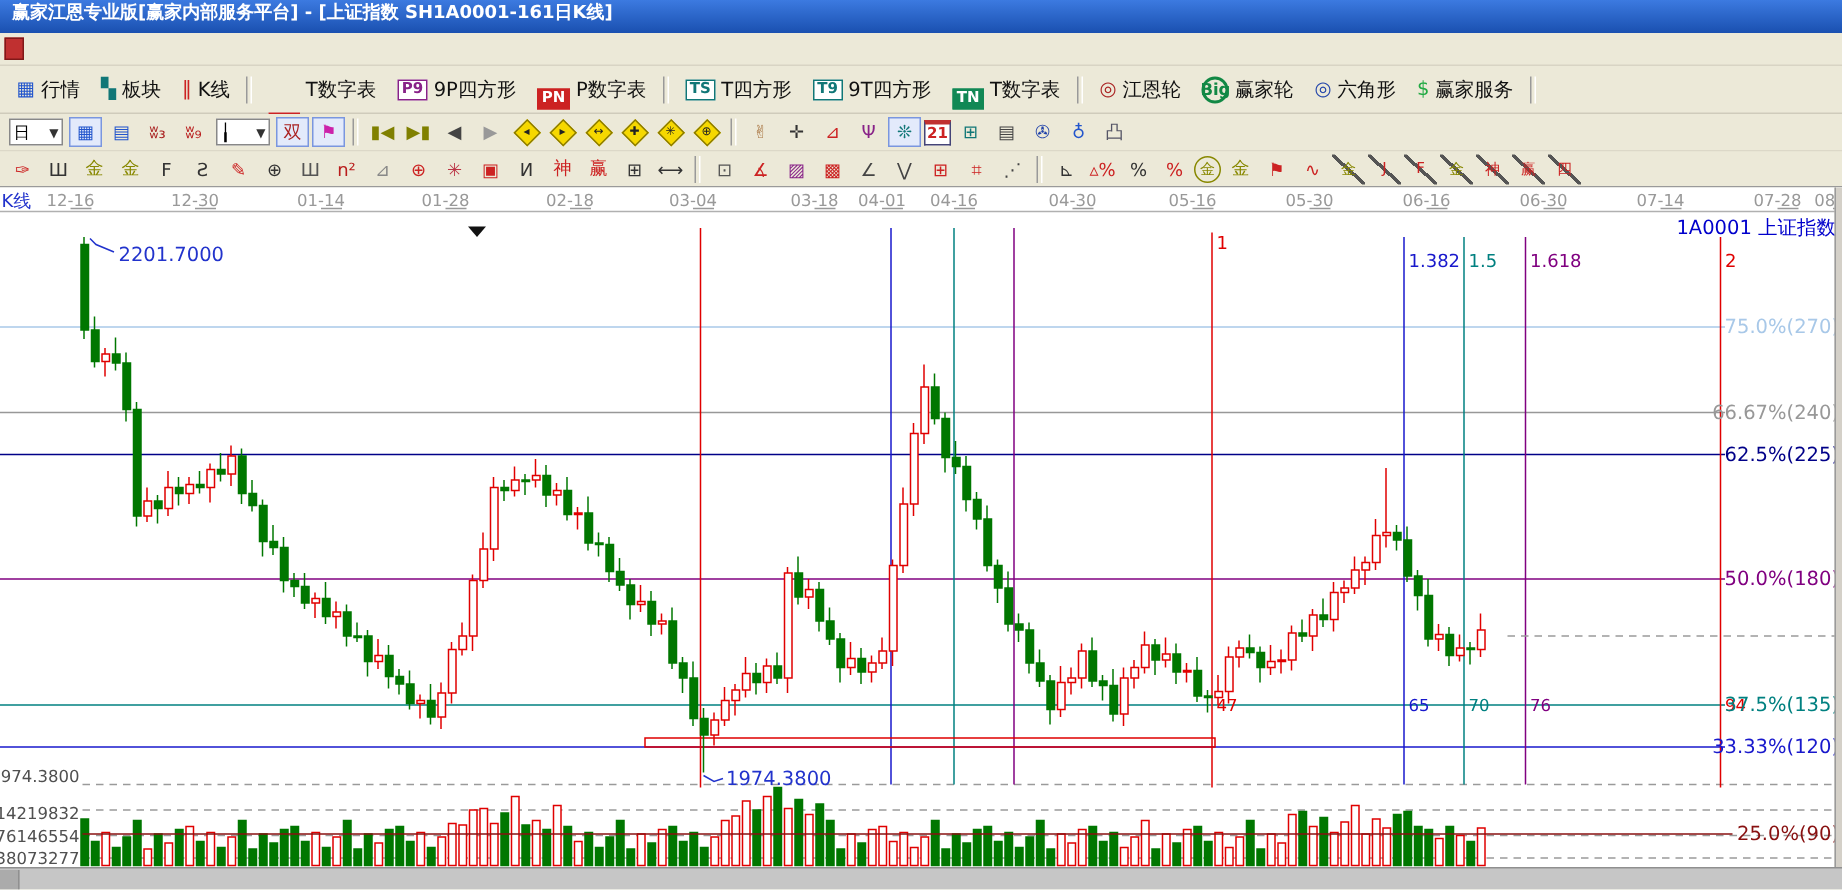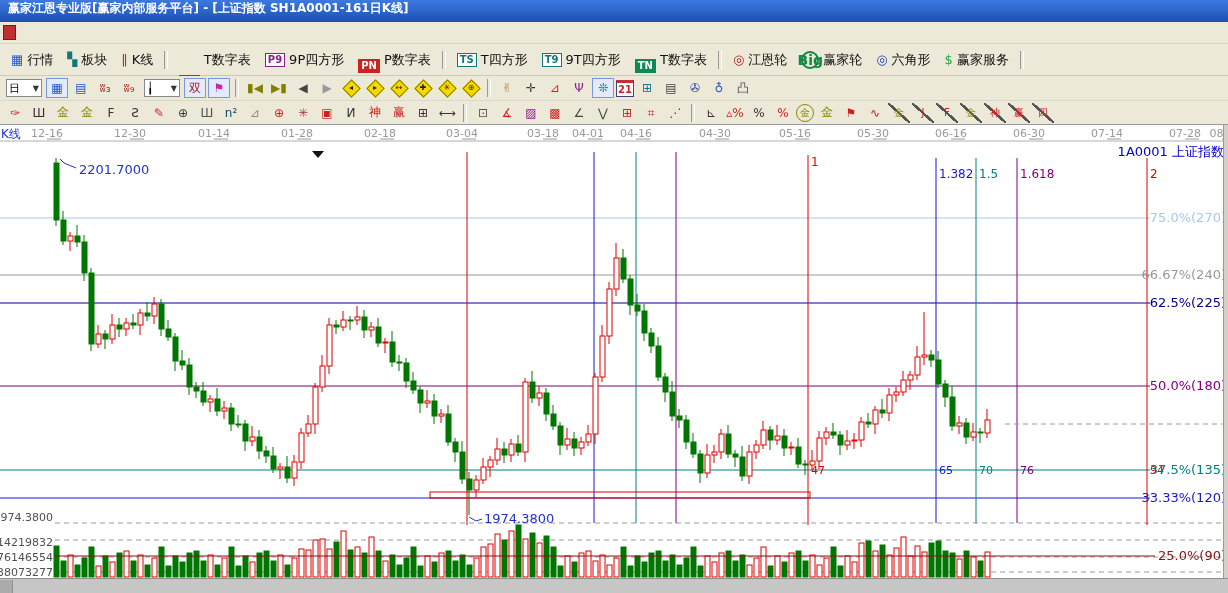--- a/index.html
+++ b/index.html
@@ -12,21 +12,21 @@
   .menubar{position:absolute;left:0;top:22px;width:1228px;height:22px;background:#ece9d8;
     display:flex;align-items:center;font-size:13px;color:#111;border-bottom:1px solid #d8d4c4;box-sizing:border-box;}
   .menu-appicon{width:11px;height:13px;background:#c03030;border:1px solid #801818;margin:0 8px 0 3px;}
   .menu-item{padding:2px 9px;cursor:default;}
   .toolbar{position:absolute;left:0;top:44px;width:1228px;height:32px;background:#ece9d8;
     display:flex;align-items:center;font-size:13px;color:#111;border-bottom:1px solid #cfcbbb;box-sizing:border-box;padding-left:4px;}
   .tb-btn{display:flex;align-items:center;gap:4px;padding:3px 7px;}
   .tb-ic{font-size:13px;line-height:13px;}
   .tb-box{font-size:10px;font-weight:bold;border:1px solid;padding:0px 2px;background:#fff;line-height:12px;}
   .tb-solid{color:#fff !important;margin-top:12px;}
-  .circ-icon{font-size:14px;font-weight:bold;color:#118844;border:2px solid #118844;border-radius:50%;
+  .circ-icon{font-size:11px;font-weight:bold;color:#118844;border:2px solid #118844;border-radius:50%;
     width:14px;height:14px;display:inline-flex;align-items:center;justify-content:center;}
   .iconrow{position:absolute;left:0;width:1228px;background:#ece9d8;display:flex;align-items:center;
     box-sizing:border-box;padding-left:3px;}
   #iconrow1{top:76px;height:25px;border-bottom:1px solid #dcd8c8;}
   #iconrow2{top:101px;height:24px;border-bottom:1px solid #9a9a9a;}
   .tile{width:22px;height:20px;display:flex;align-items:center;justify-content:center;font-size:12px;
     margin:0 1px;box-sizing:border-box;}
   .tile.sel{border:1px solid #7a96df;background:#e3eafb;}
   .tile.cal{border:1px solid #447;border-top:3px solid #c03030;background:#fff;font-size:10px;font-weight:bold;width:18px;height:17px;}
   .combo{width:36px;height:18px;border:1px solid #888;background:#fff;display:flex;align-items:center;
@@ -184,21 +184,21 @@
 <div class="iconrow" id="iconrow2">
     <span class="tile" style="color: rgb(204, 34, 34);">✑</span>
     <span class="tile" style="color: rgb(51, 51, 51);">Ш</span>
     <span class="tile" style="color: rgb(136, 136, 0);">金</span>
     <span class="tile" style="color: rgb(136, 136, 0);">金</span>
     <span class="tile" style="color: rgb(51, 51, 51);">F</span>
     <span class="tile" style="color: rgb(51, 51, 51);">Ƨ</span>
     <span class="tile" style="color: rgb(204, 34, 34);">✎</span>
     <span class="tile" style="color: rgb(51, 51, 51);">⊕</span>
     <span class="tile" style="color: rgb(85, 85, 85);">Ш</span>
-    <span class="tile" style="color: #0c4a6e;">n²</span>
+    <span class="tile" style="color: #b91c1c;">n²</span>
     <span class="tile" style="color: rgb(136, 136, 136);">⊿</span>
     <span class="tile" style="color: rgb(204, 34, 34);">⊕</span>
     <span class="tile" style="color: rgb(187, 51, 68);">✳</span>
     <span class="tile" style="color: rgb(204, 34, 34);">▣</span>
     <span class="tile" style="color: rgb(51, 51, 51);">И</span>
     <span class="tile" style="color: rgb(204, 34, 34);">神</span>
     <span class="tile" style="color: rgb(204, 34, 34);">赢</span>
     <span class="tile" style="color: rgb(51, 51, 51);">⊞</span>
     <span class="tile" style="color: rgb(51, 51, 51);">⟷</span>
     <span class="sep"></span>

